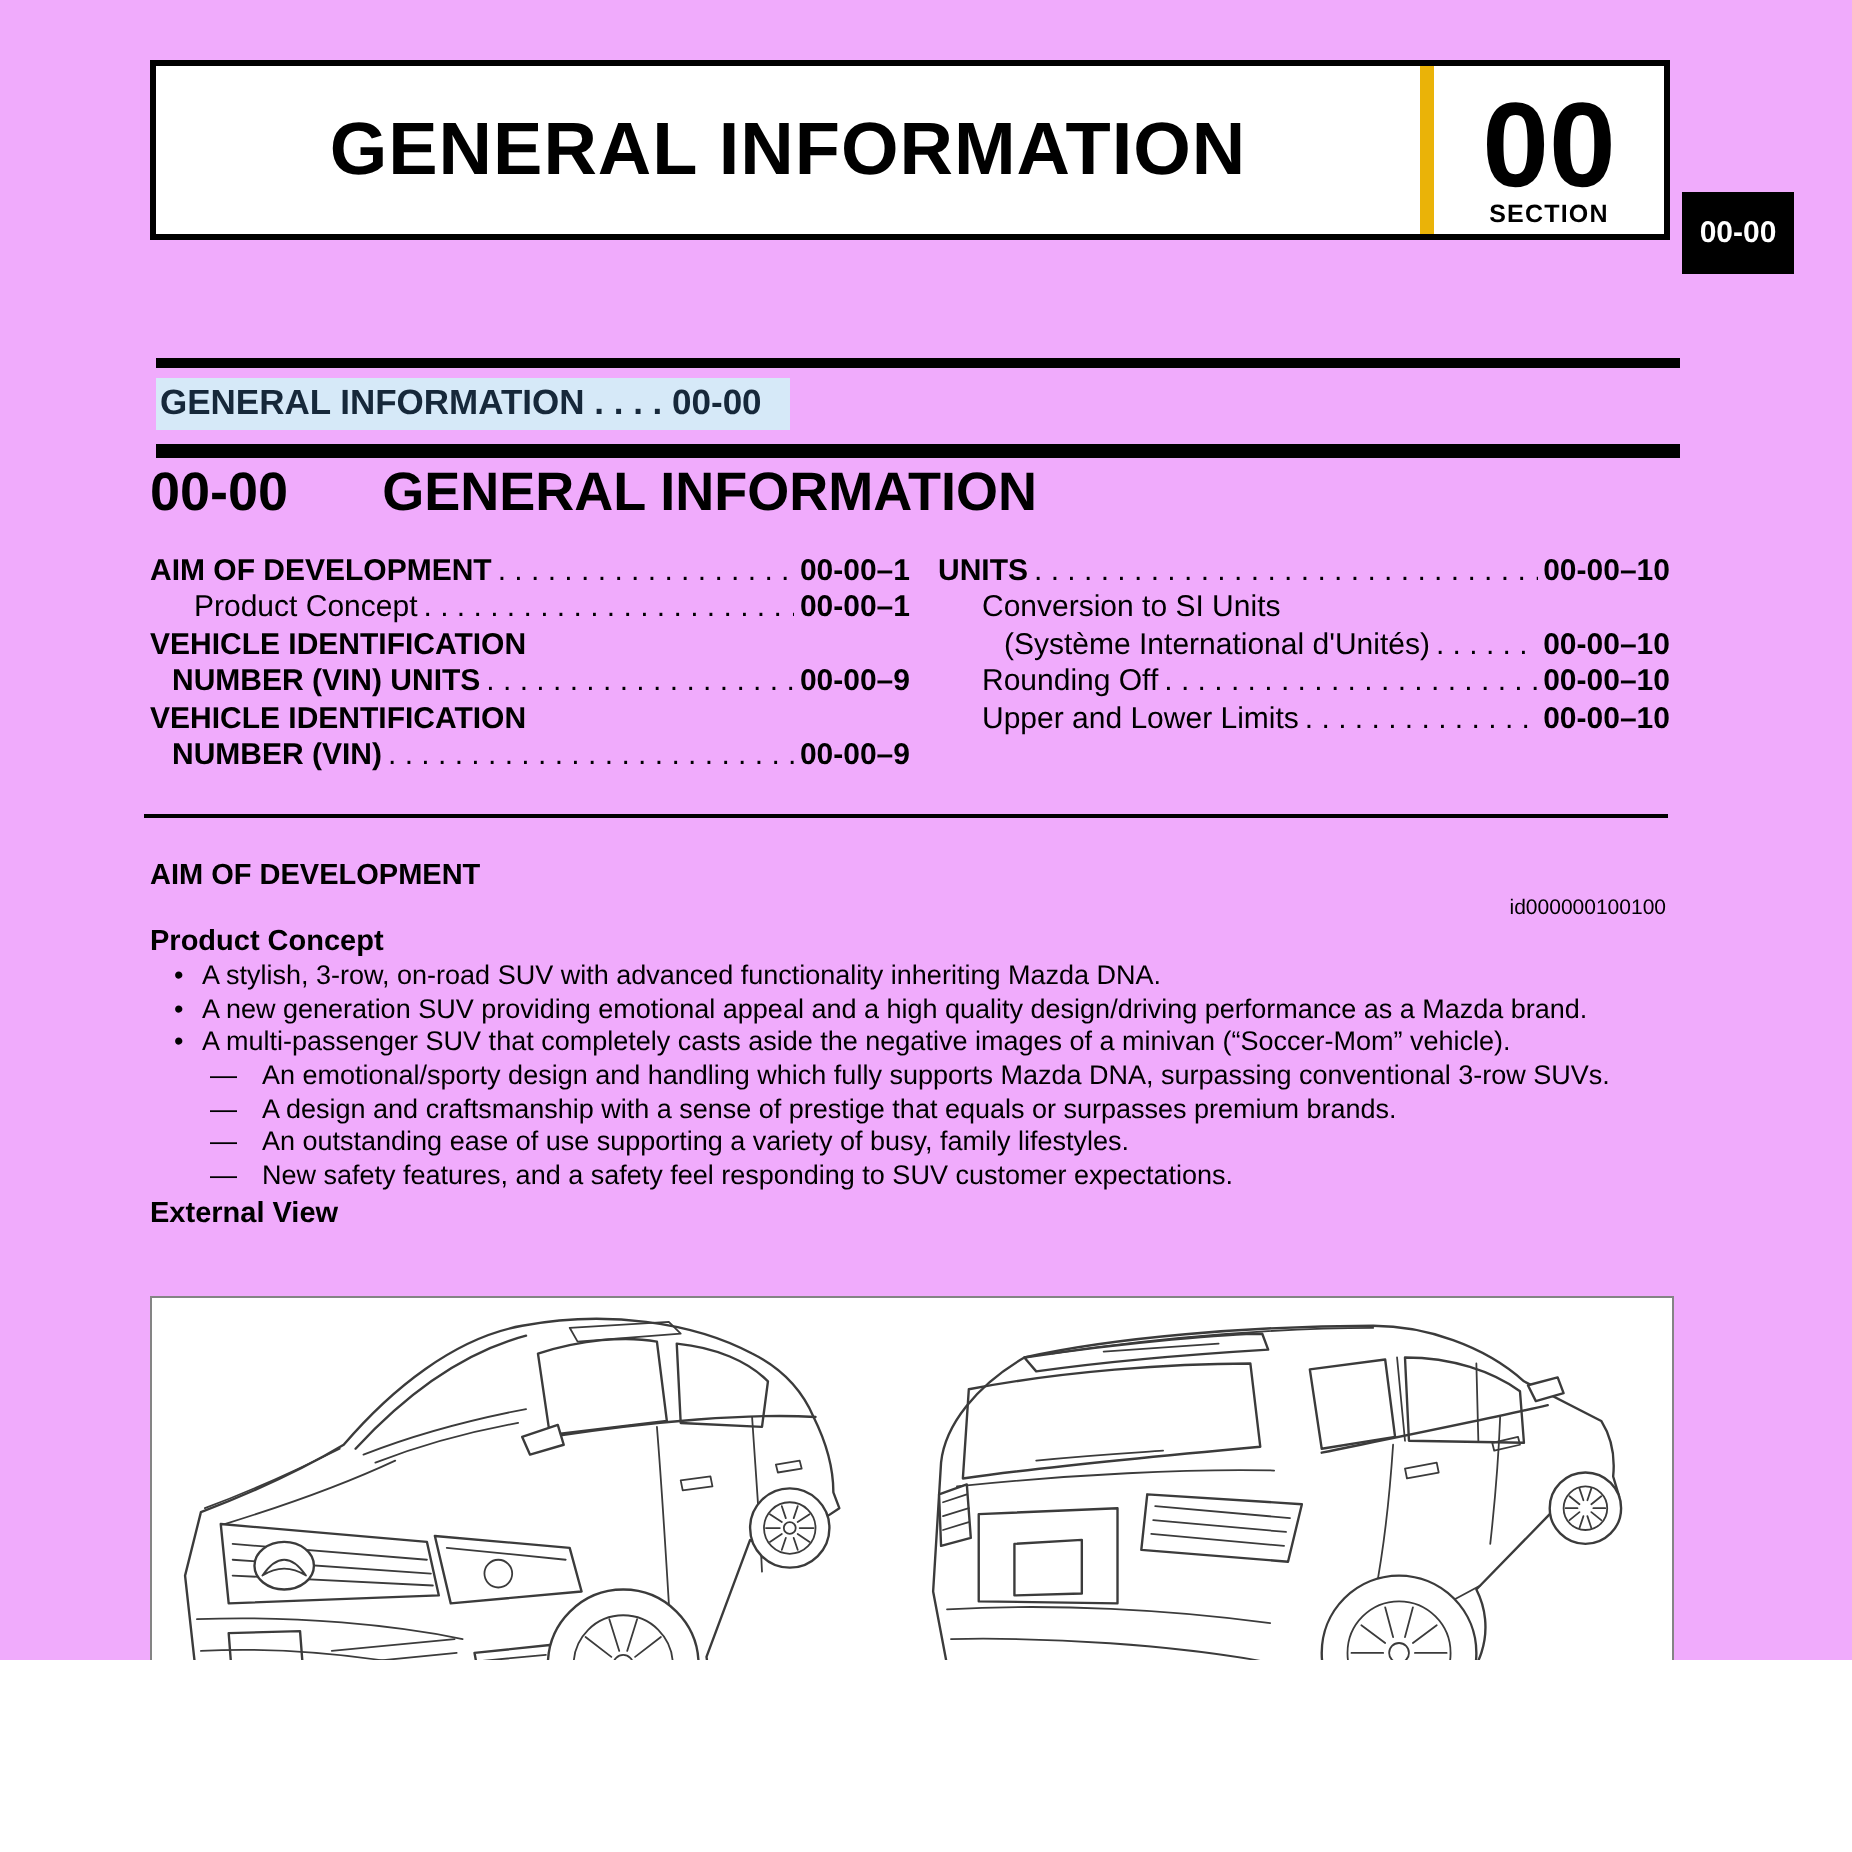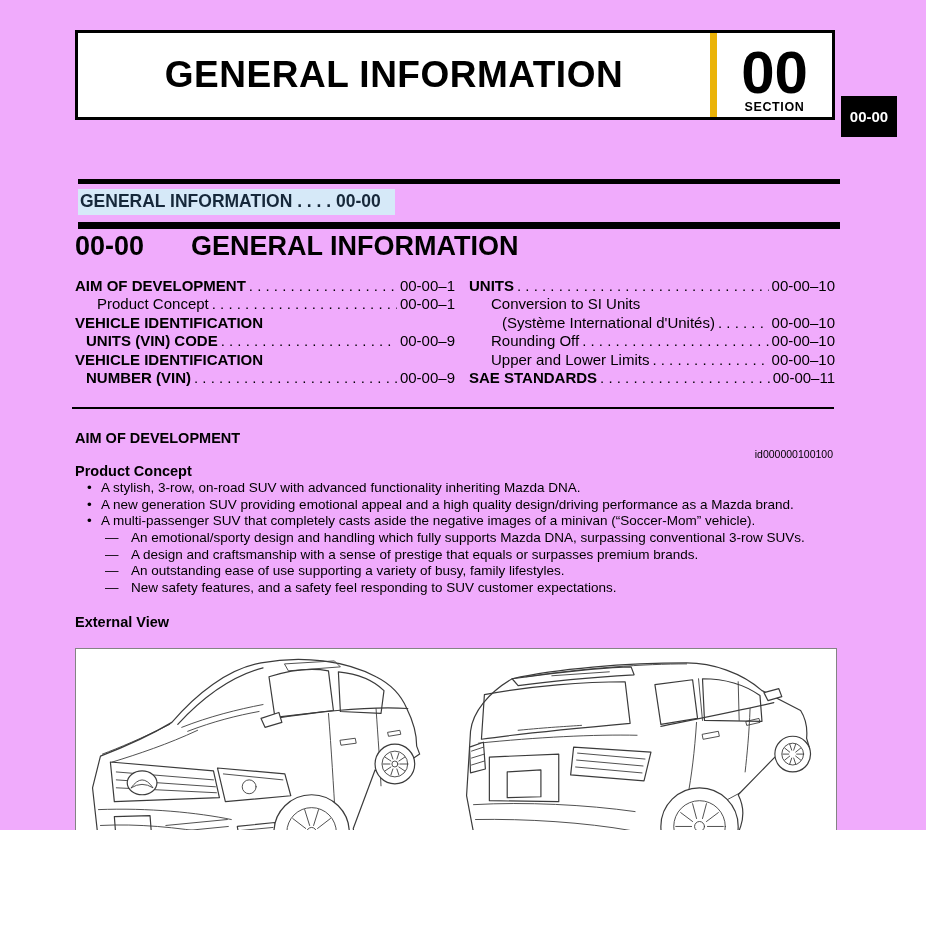--- a/index.html
+++ b/index.html
@@ -36,36 +36,36 @@
   .toc-col{width:50%;}
   .toc-col.right{padding-left:14px;box-sizing:border-box;text-align:center;}
   .toc-row{display:flex;align-items:baseline;}
   .toc-row.b{font-weight:bold;}
   .toc-row .lbl{white-space:nowrap;}
   .ind1{padding-left:22px;}
   .indh{padding-left:11px;}
   .ind2{padding-left:33px;}
   .leader{flex:1;overflow:hidden;white-space:nowrap;margin:0 3px;font-weight:normal;}
   .leader::after{content:". . . . . . . . . . . . . . . . . . . . . . . . . . . . . . . . . . . . . . . . . . . .";}
-  .toc-page{white-space:nowrap;font-weight:normal;}
+  .toc-page{white-space:nowrap;font-weight:bold;}
 
   .rule{position:absolute;left:72px;top:407px;width:762px;height:2px;background:#000;}
 
   
   .content{position:absolute;left:75px;top:430px;width:760px;font-size:13.5px;line-height:16.6px;}
   .content-heading{font-size:14.5px;font-weight:bold;}
   .doc-id{text-align:right;font-size:10.5px;line-height:12px;margin:1px 2px 2px 0;}
   .sub-heading{font-size:14.5px;font-weight:bold;margin:3px 0 1px 0;}
   .bullet-row{display:flex;}
   .bullet-row .marker{width:14px;padding-left:12px;flex:none;}
   .bullet-row .txt{flex:1;}
   .dash-row{display:flex;padding-left:30px;}
   .dash-row .marker{width:26px;flex:none;}
   .dash-row .txt{flex:1;}
-  .external-heading{font-size:14.5px;font-weight:bold;margin-top:18px;}
+  .external-heading{font-size:14.5px;font-weight:bold;margin-top:3px;}
 
   
   .figure-box{position:absolute;left:75px;top:648px;width:760px;height:232px;
               border:1px solid #848484;background:#fff;display:flex;align-items:center;justify-content:center;}
   .figure-box svg{display:block;}
   .figure-id{position:absolute;left:75px;top:881px;width:758px;text-align:right;font-size:11px;color:#222;}
   .car{stroke:#3b3b3b;fill:none;stroke-width:1.2;stroke-linejoin:round;stroke-linecap:round;}
   .car .thin{stroke-width:0.9;}
   .car .solid{fill:#fff;}
 </style>
@@ -107,21 +107,21 @@
         </div>
       <div class="toc-row">
           <span class="lbl ind1">Product Concept</span>
           <span class="leader"></span>
           <span class="toc-page">00-00–1</span>
         </div>
       <div class="toc-row b">
           <span class="lbl">VEHICLE IDENTIFICATION</span>
         </div>
       <div class="toc-row b">
-          <span class="lbl indh">UNITS (VIN) CODE</span>
+          <span class="lbl indh">NUMBER (VIN) UNITS</span>
           <span class="leader"></span>
           <span class="toc-page">00-00–9</span>
         </div>
       <div class="toc-row b">
           <span class="lbl">VEHICLE IDENTIFICATION</span>
         </div>
       <div class="toc-row b">
           <span class="lbl indh">NUMBER (VIN)</span>
           <span class="leader"></span>
           <span class="toc-page">00-00–9</span>
@@ -143,25 +143,20 @@
         </div>
       <div class="toc-row">
           <span class="lbl ind1">Rounding Off</span>
           <span class="leader"></span>
           <span class="toc-page">00-00–10</span>
         </div>
       <div class="toc-row">
           <span class="lbl ind1">Upper and Lower Limits</span>
           <span class="leader"></span>
           <span class="toc-page">00-00–10</span>
-        </div>
-      <div class="toc-row b">
-          <span class="lbl">SAE STANDARDS</span>
-          <span class="leader"></span>
-          <span class="toc-page">00-00–11</span>
         </div>
     </div>
   </div>
 
   <div class="rule"></div>
 
   <div class="content">
     <div class="content-heading">AIM OF DEVELOPMENT</div>
     <div class="doc-id">id000000100100</div>
     <div class="sub-heading">Product Concept</div>

